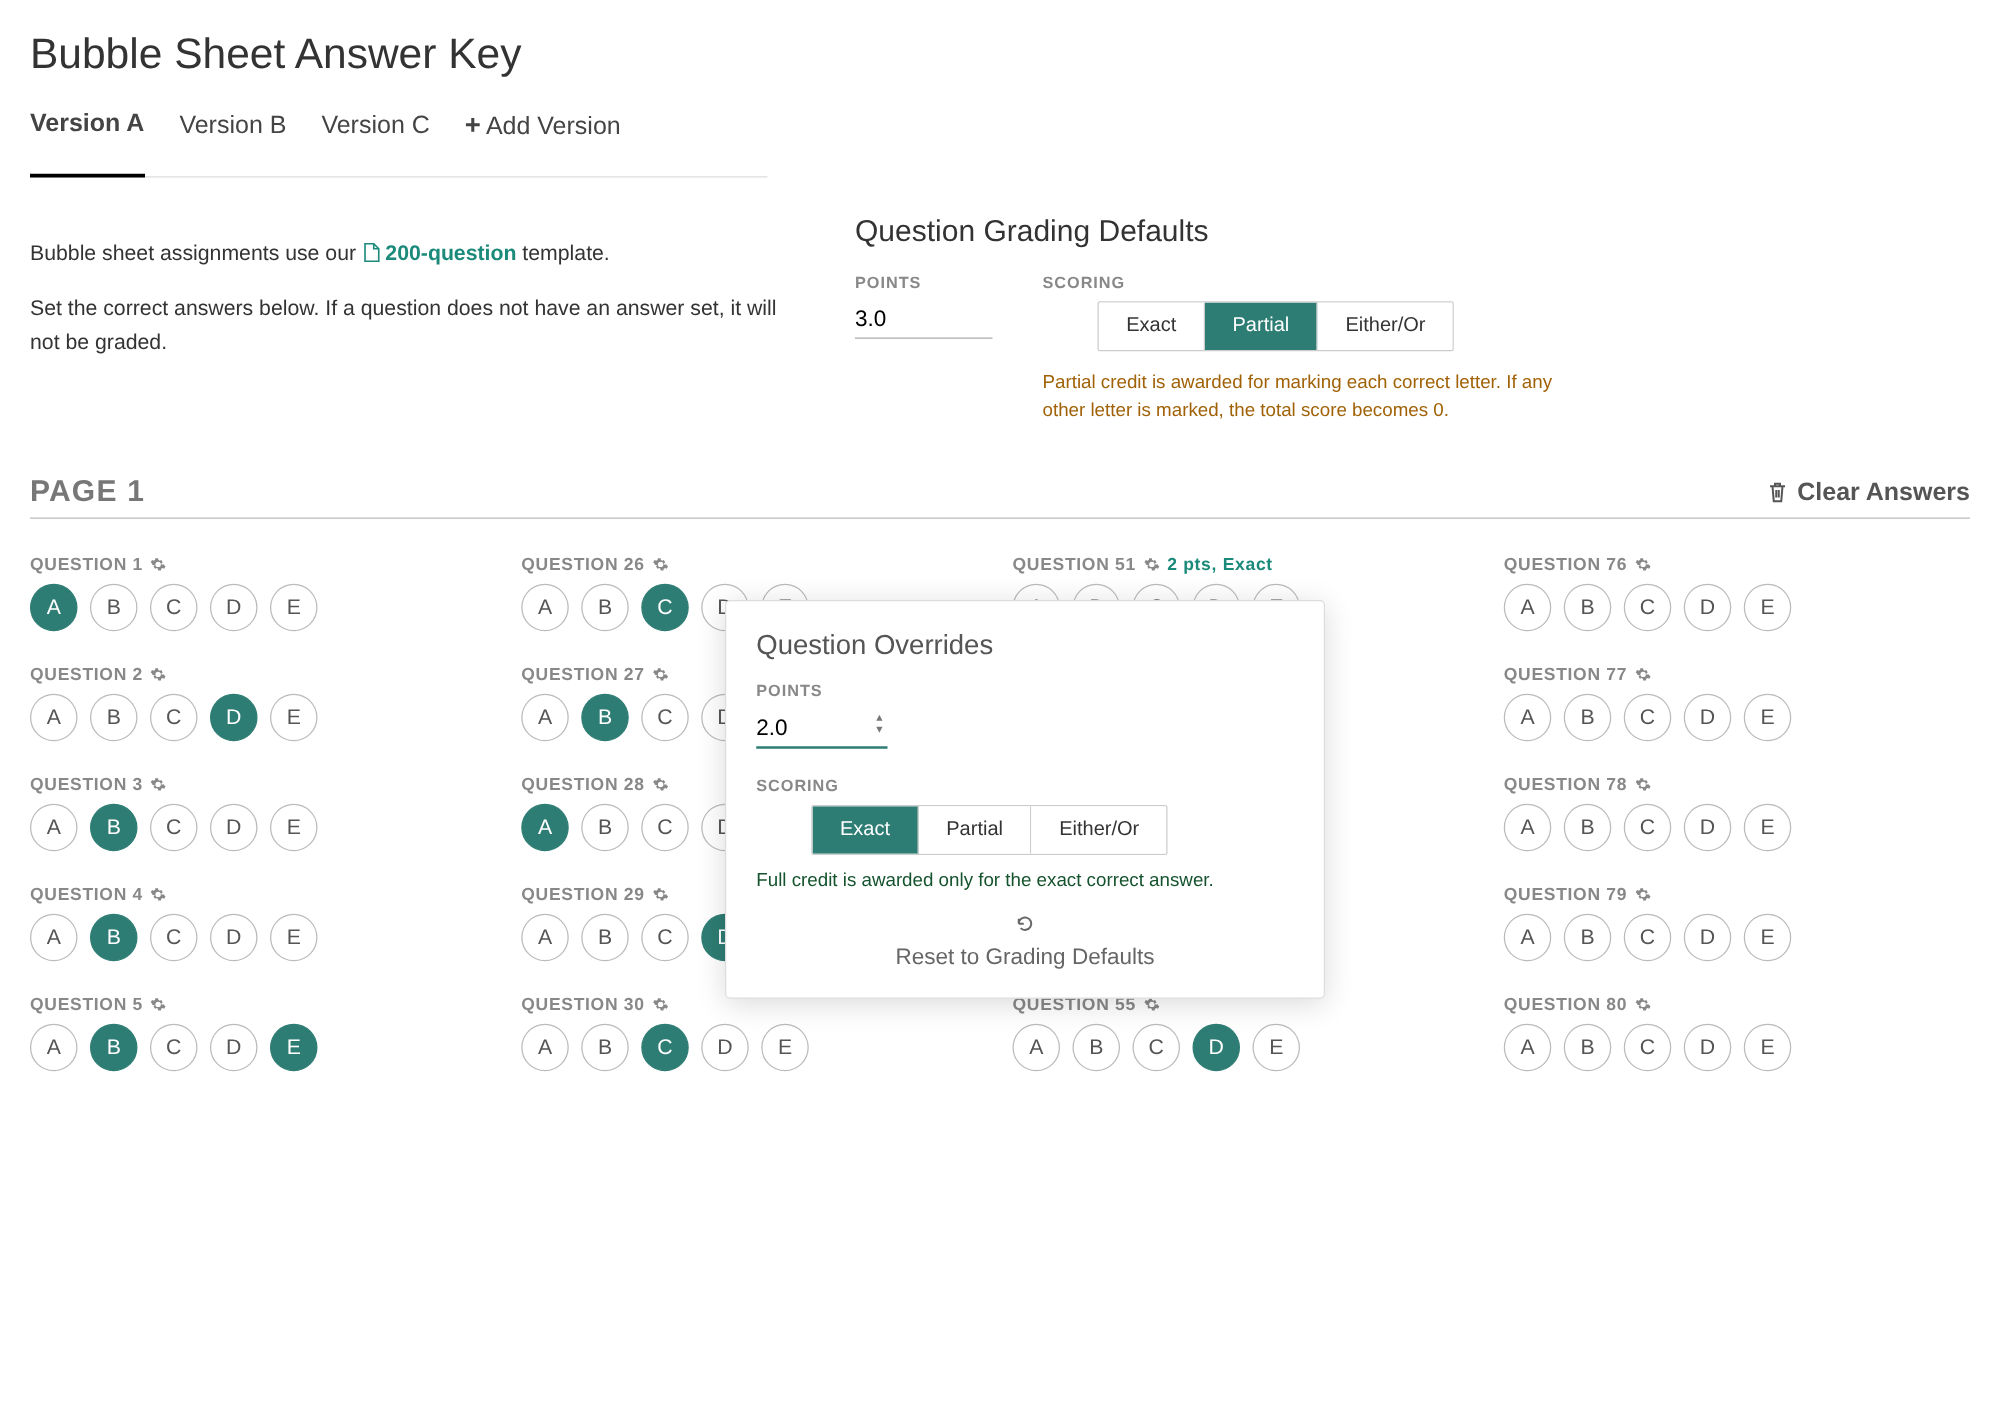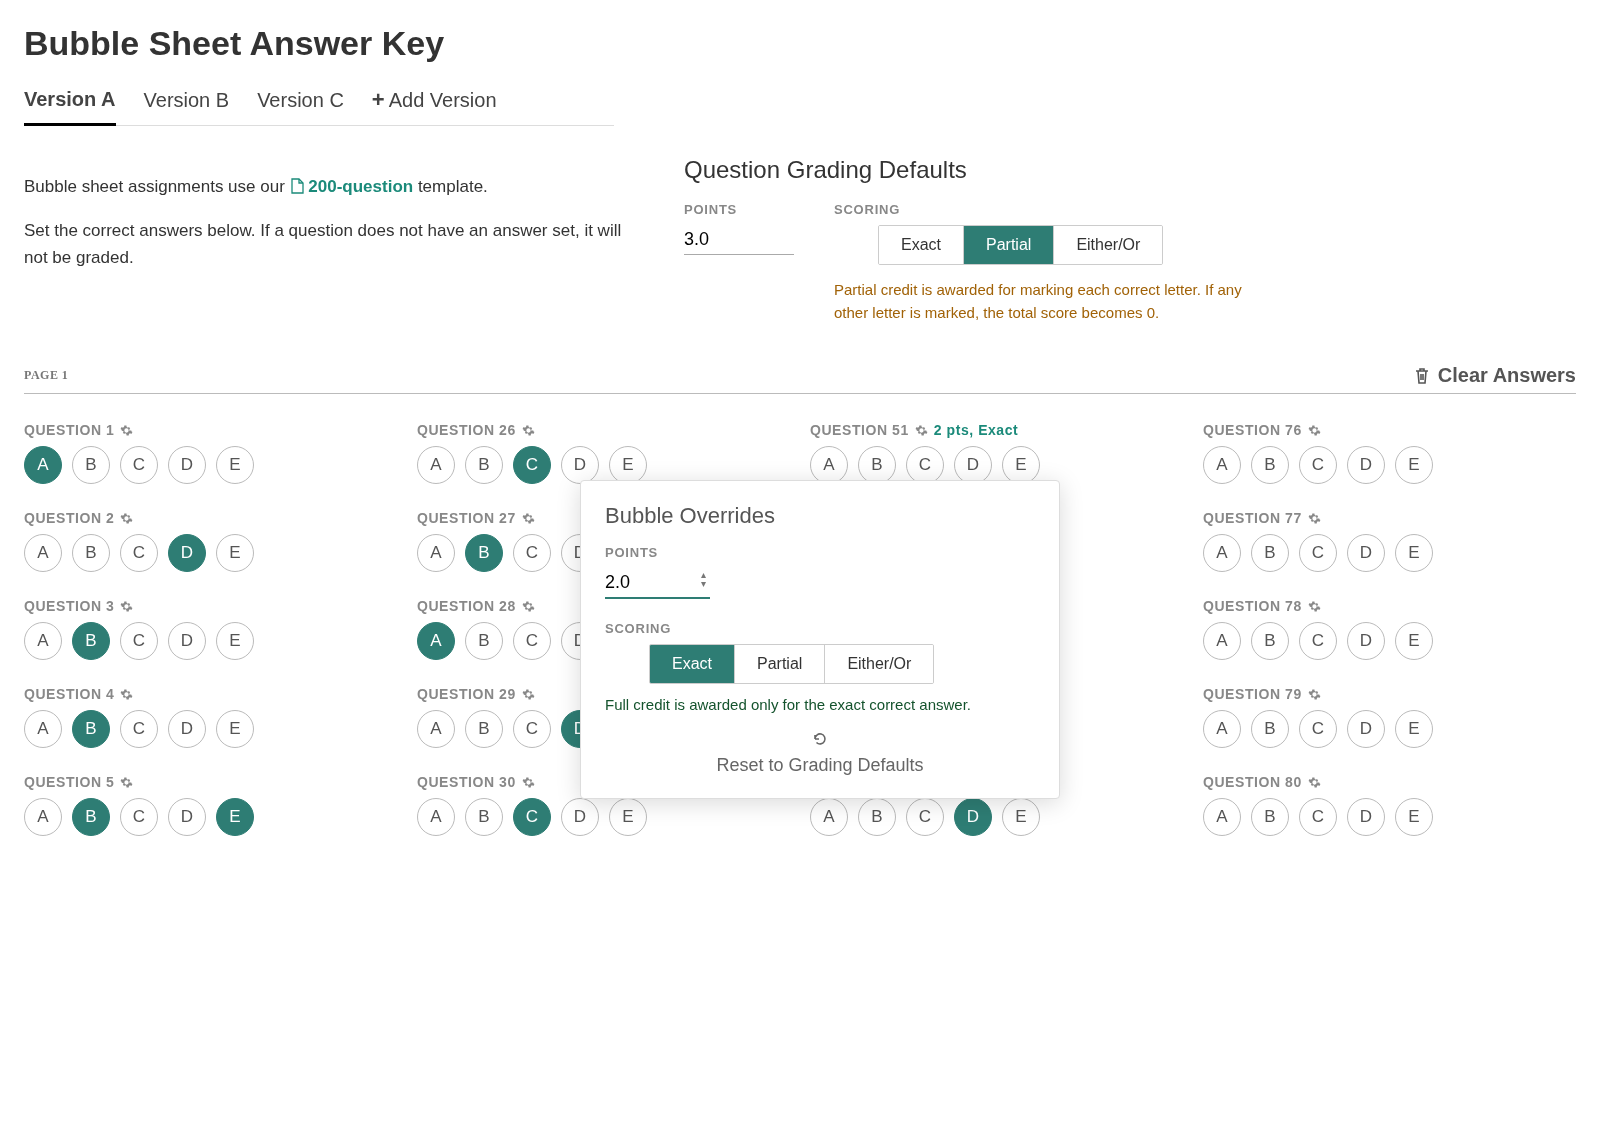--- a/index.html
+++ b/index.html
@@ -3,40 +3,40 @@
 <meta charset="utf-8">
 <style>
   * { box-sizing: border-box; }
   body {
     margin: 0;
     padding: 24px;
     font-family: -apple-system, BlinkMacSystemFont, "Segoe UI", Helvetica, Arial, sans-serif;
     color: #333;
     background: #fff;
   }
-  h1 { font-size: 34px; font-weight: 700; margin: 0 0 24px; color: #333; }
+  h1 { font-size: 34px; font-weight: 400; margin: 0 0 24px; color: #333; }
   .tabs { display: flex; align-items: center; gap: 28px; border-bottom: 1px solid #ddd; width: 590px; }
-  .tab { font-size: 20px; padding: 0 0 12px; cursor: pointer; color: #444; }
+  .tab { font-size: 20px; padding: 0 0 28px; cursor: pointer; color: #444; }
   .tab.active { font-weight: 700; border-bottom: 3px solid #000; margin-bottom: -1px; }
   .tab.add { font-weight: 400; }
   .top-section { display: flex; gap: 40px; margin-top: 30px; }
   .intro { flex: 1; font-size: 17px; line-height: 1.6; color: #333; max-width: 620px; }
   .intro a { color: #1b8a7a; font-weight: 600; text-decoration: none; }
   .defaults { width: 560px; }
   .defaults h2 { font-size: 24px; font-weight: 400; margin: 0 0 18px; }
   .defaults-row { display: flex; gap: 40px; align-items: flex-start; }
   .field-label { font-size: 13px; font-weight: 700; color: #888; letter-spacing: 0.06em; margin-bottom: 8px; }
   .points-input { font-size: 18px; border: none; border-bottom: 1px solid #aaa; width: 110px; padding: 4px 0; }
   .segmented { display: inline-flex; border: 1px solid #ccc; border-radius: 2px; overflow: hidden; margin-left: 44px; }
   .segmented div { padding: 10px 22px; font-size: 16px; cursor: pointer; border-right: 1px solid #ccc; background: #fff; }
   .segmented div:last-child { border-right: none; }
   .segmented div.selected { background: #2e7d74; color: #fff; }
   .scoring-desc { font-size: 15px; color: #a16207; margin-top: 14px; line-height: 1.5; max-width: 420px; }
   .page-header { display: flex; justify-content: space-between; align-items: center; margin-top: 40px; border-bottom: 1px solid #bbb; padding-bottom: 6px; }
-  .page-header .page-title { font-size: 12px; font-weight: 700; color: #777; letter-spacing: 0.04em; font-family: Liberation Serif, serif; }
+  .page-header .page-title { font-size: 24px; font-weight: 700; color: #777; letter-spacing: 0.04em; }
   .clear-answers { font-size: 20px; font-weight: 600; color: #555; cursor: pointer; display: flex; align-items: center; gap: 8px; }
   .questions-grid { display: flex; gap: 20px; margin-top: 28px; }
   .col { flex: 1; display: flex; flex-direction: column; gap: 26px; }
   .question { }
   .q-label { font-size: 14px; font-weight: 700; color: #888; letter-spacing: 0.04em; margin-bottom: 8px; display: flex; align-items: center; gap: 6px; }
   .q-override { color: #1b8a7a; font-weight: 700; }
   .bubbles { display: flex; gap: 10px; }
   .bubble {
     width: 38px; height: 38px; border-radius: 50%;
     border: 1px solid #bbb; display: flex; align-items: center; justify-content: center;
@@ -359,21 +359,21 @@
           <div class="bubble">B</div>
           <div class="bubble">C</div>
           <div class="bubble">D</div>
           <div class="bubble">E</div>
         </div>
       </div>
     </div>
   </div>
 
 <div class="popover" id="popover" style="left:580px; top:480px;">
-  <h3>Bubble Overrides</h3>
+  <h3>Question Overrides</h3>
   <div class="field-label">POINTS</div>
   <div class="stepper">
     <input class="points-input" value="2.0" style="">
     <div class="stepper-arrows">▴<br>▾</div>
   </div>
   <div class="field-label" style="margin-top:22px;">SCORING</div>
   <div class="segmented">
     <div class="selected">Exact</div>
     <div>Partial</div>
     <div>Either/Or</div>

